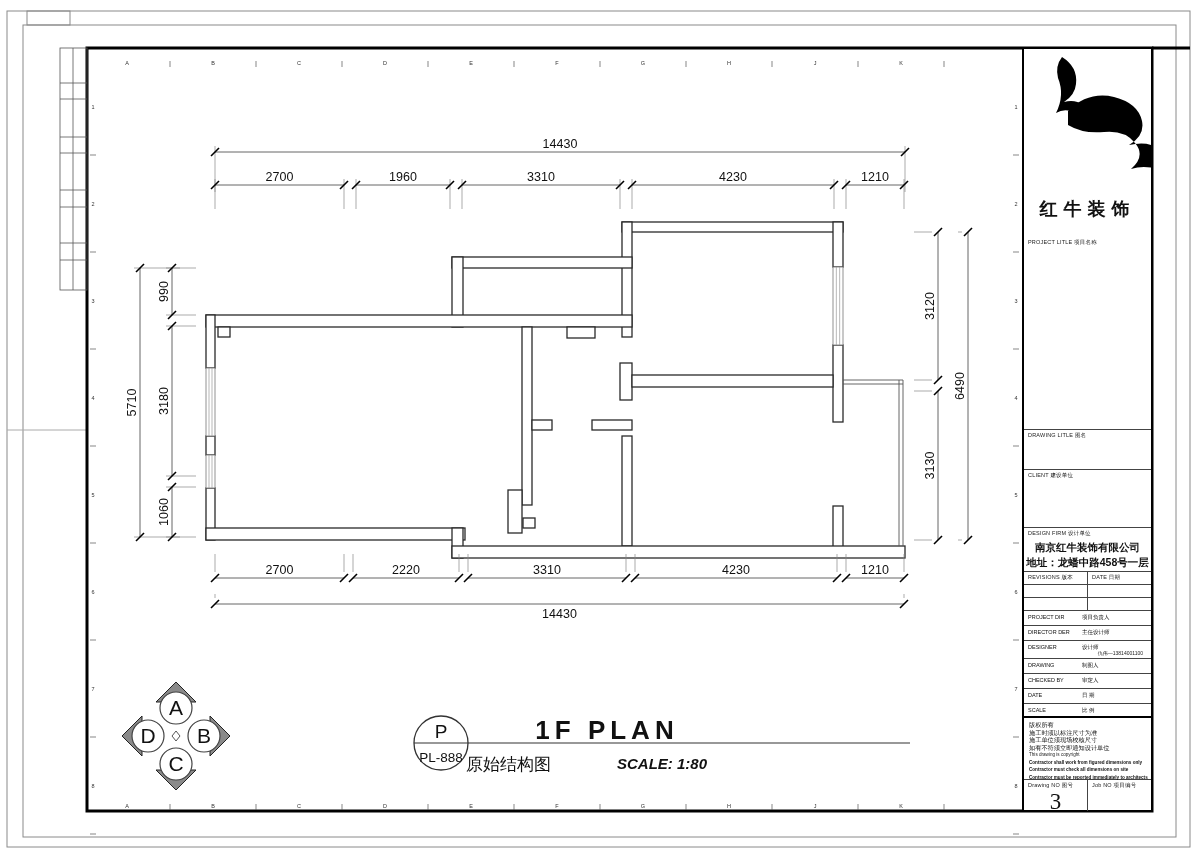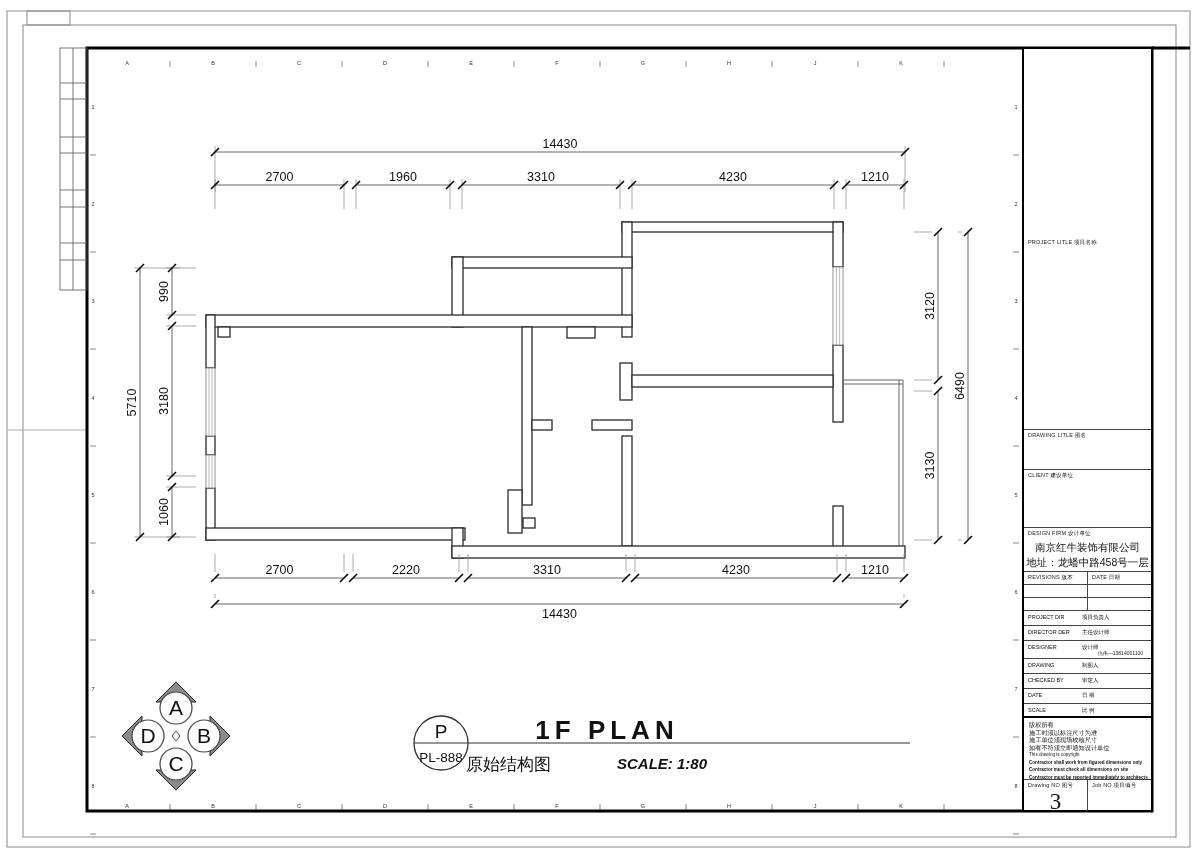--- a/index.html
+++ b/index.html
@@ -7,21 +7,21 @@
         font-family:"Liberation Sans","DejaVu Sans",sans-serif;color:#111;padding-left:8px;}
   svg{position:absolute;left:0;top:0;}
   
   .tb{position:absolute;left:1022px;top:47px;width:131px;height:765px;box-sizing:border-box;
       border:2.5px solid #000;background:#fff;font-family:"Liberation Sans","DejaVu Sans",sans-serif;}
   .tb .sec{position:absolute;left:0;width:100%;box-sizing:border-box;border-bottom:1px solid #444;}
   .lab{display:block;font-size:5.5px;color:#222;padding:2px 0 0 4px;letter-spacing:.2px;white-space:nowrap;}
   .tb-logo{position:absolute;left:0;top:0;width:100%;height:188px;}
   .tb-logo-text{position:absolute;left:0;bottom:16px;width:100%;text-align:center;
       font-size:18px;font-weight:bold;letter-spacing:6px;white-space:nowrap;}
-  .firm{position:absolute;left:0;top:12px;width:100%;text-align:center;font-weight:normal;font-size:10.5px;line-height:15px;}
+  .firm{position:absolute;left:0;top:12px;width:100%;text-align:center;font-weight:bold;font-size:10.5px;line-height:15px;}
   .revhead{display:flex;height:100%;}
   .revhead>div{flex:1;box-sizing:border-box;}
   .revhead>div:last-child{border-left:1px solid #444;}
   .row{position:absolute;left:0;width:100%;box-sizing:border-box;border-bottom:1px solid #444;}
   .row .en{position:absolute;left:4px;top:3px;font-size:5.5px;}
   .row .cn{position:absolute;left:58px;top:3px;font-size:5.5px;}
   .phone{position:absolute;right:8px;bottom:2px;font-size:5px;color:#222;}
   .copy{font-size:6px;line-height:7.5px;padding:3px 0 0 5px;}
   .copy .cn1{font-size:6.2px;}
   .copy .en1{font-size:4.6px;color:#222;}
@@ -331,20 +331,27 @@
       <text id="tagP" x="441" y="738" text-anchor="middle" font-size="19" fill="#111">P</text>
       <text id="tagCode" x="441" y="762" text-anchor="middle" font-size="13.5" fill="#111">PL-888</text>
       <text id="capTitle" x="607" y="739" text-anchor="middle" font-size="26" font-weight="bold" letter-spacing="5" fill="#111">1F PLAN</text>
       <text id="capSub" x="466" y="770" font-size="17" fill="#111">原始结构图</text>
       <text id="capScale" x="617" y="769" font-size="15" font-weight="bold" font-style="italic" fill="#111">SCALE: 1:80</text>
     </g>
   </svg>
 
   <div class="tb">
 
+    <div class="tb-logo">
+      <svg width="127" height="150" viewBox="0 0 127 150">
+        <path fill="#000" d="M38,8 q16,10 14,27 q-1,11 -12,18 q11,-3 19,3 l-6,9 q-11,-7 -21,-1 q9,-18 2,-35 q-3,-12 4,-21 z"></path>
+        <path fill="#000" d="M44,62 q20,-20 46,-14 q24,6 28,24 q3,15 -13,24 q21,-5 32,6 q9,9 2,20 q-17,-7 -32,-2 q15,-13 4,-26 q-10,-13 -31,-11 q-21,2 -36,-7 z"></path>
+      </svg>
+      <div class="tb-logo-text">红牛装饰</div>
+    </div>
 
     <div class="sec" style="top:188px;height:193px;">
       <span class="lab">PROJECT LITLE  项目名称</span>
     </div>
 
     <div class="sec" style="top:381px;height:40px;">
       <span class="lab">DRAWING LITLE  图名</span>
     </div>
 
     <div class="sec" style="top:421px;height:58px;">

